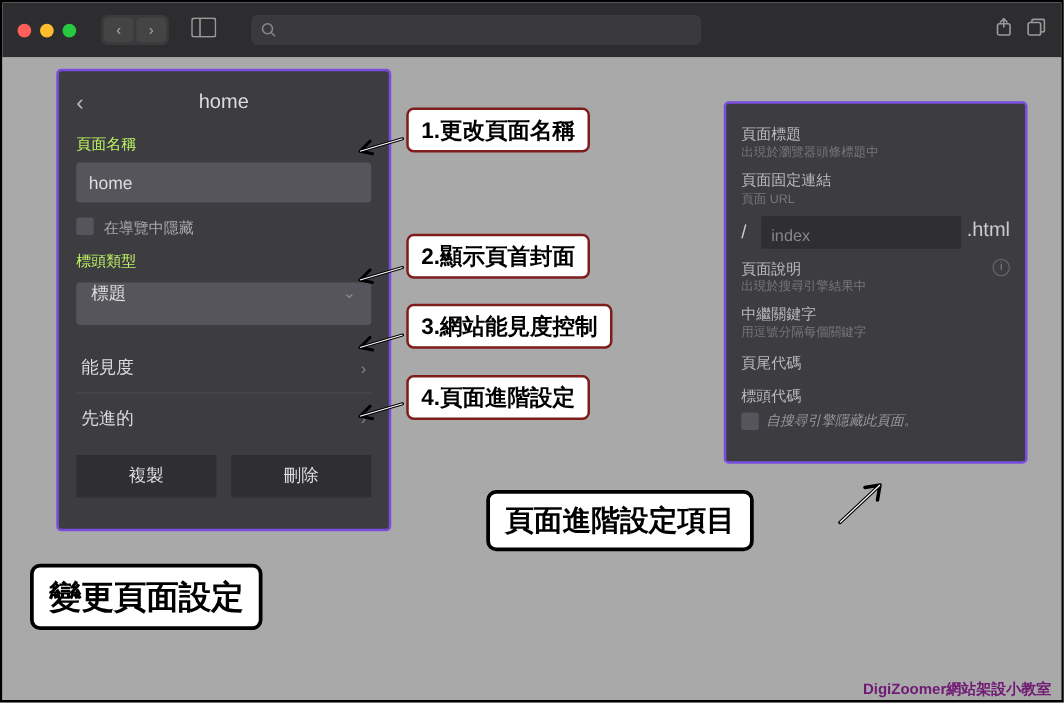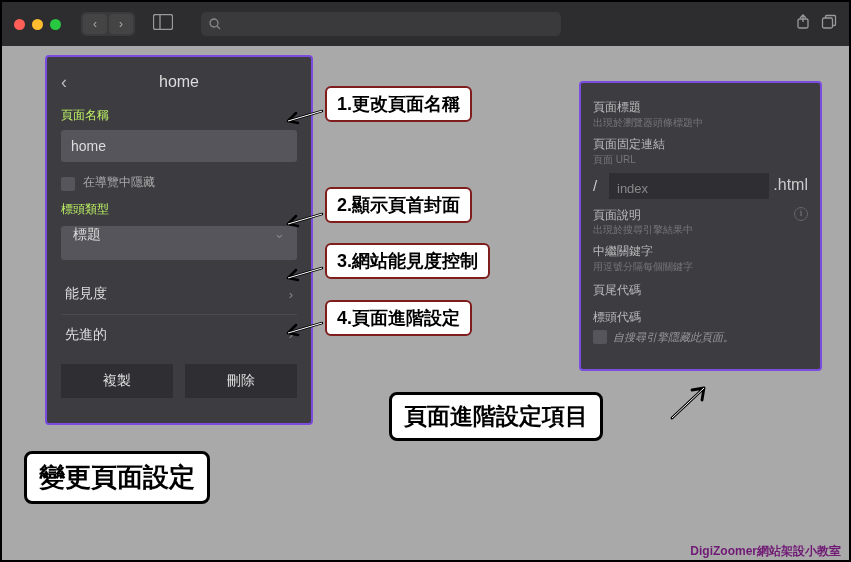--- a/index.html
+++ b/index.html
@@ -19,21 +19,21 @@
 .panel-left {
   position: absolute; left: 43px; top: 9px; width: 268px; height: 370px;
   background: #3c3c41; border: 2px solid #7a4de0; border-radius: 4px;
   padding: 10px 14px; color: #ccc; font-size: 13px;
 }
 .pl-head { display: flex; align-items: center; height: 30px; }
 .pl-back { color: #bbb; font-size: 18px; width: 20px; }
 .pl-title { flex:1; text-align: center; color: #ddd; font-size: 16px; padding-right: 20px; }
 .pl-label { font-size: 12px; color: #bef264; margin-top: 10px; margin-bottom: 6px; }
 .pl-input { background: #55555b; height: 32px; border-radius: 3px; display: flex; align-items: center; padding: 0 10px; color: #ddd; font-size: 14px; }
-.pl-chk { display: flex; align-items: flex-end; gap: 8px; margin-top: 12px; font-size: 12px; color: #aaa; }
+.pl-chk { display: flex; align-items: flex-start; gap: 8px; margin-top: 12px; font-size: 12px; color: #aaa; }
 .chkbox { width: 14px; height: 14px; background: #55555b; border-radius: 2px; }
 .pl-select { background: #55555b; height: 34px; border-radius: 3px; display: flex; align-items: flex-start; padding: 0 12px; color: #ddd; font-size: 14px; margin-top: 8px; justify-content: space-between; }
 .pl-row { display: flex; justify-content: space-between; align-items: center; height: 40px; border-top: 1px solid #4a4a50; color: #ddd; font-size: 14px; padding: 0 4px; }
 .pl-row:first-of-type { border-top: none; }
 .chev { color: #888; font-size: 13px; }
 .pl-btns { display: flex; gap: 12px; margin-top: 10px; text-align: center; }
 .pl-btn { flex:1; height: 34px; background: #2f2f33; display:flex; align-items:center; justify-content:center; font-size: 14px; color: #ddd; }
 
 .panel-right {
   position: absolute; right: 27px; top: 35px; width: 243px; height: 290px;

